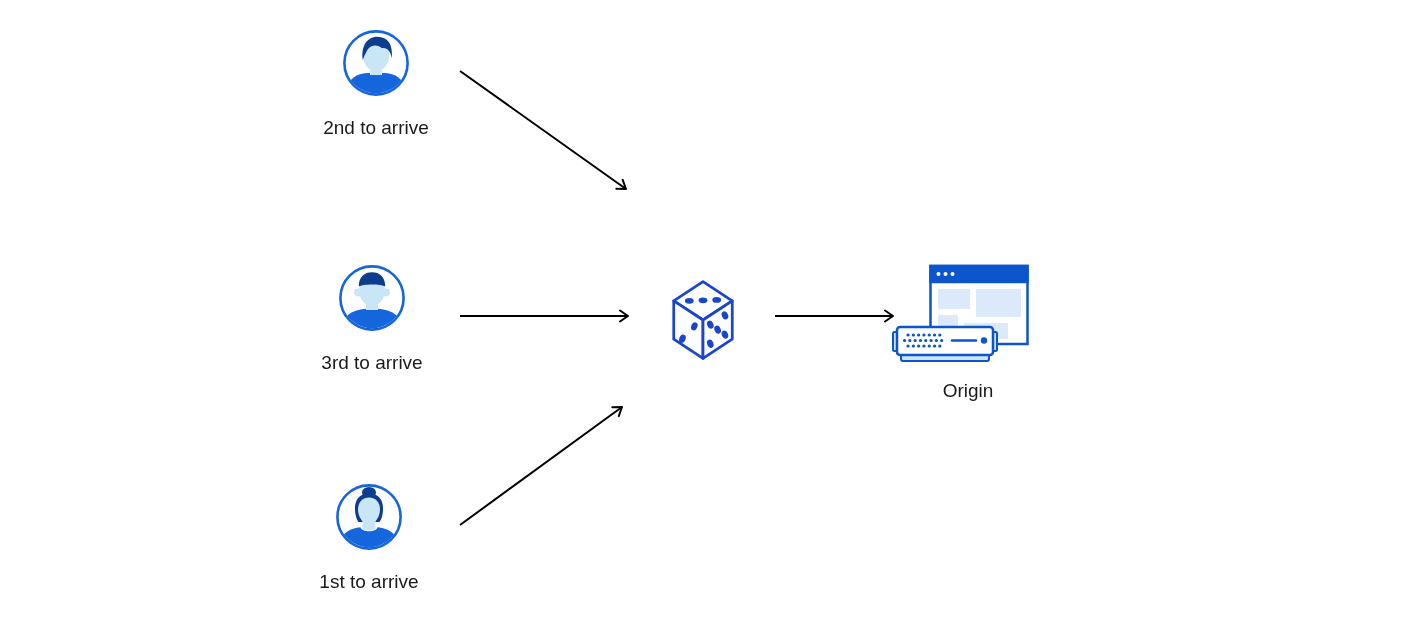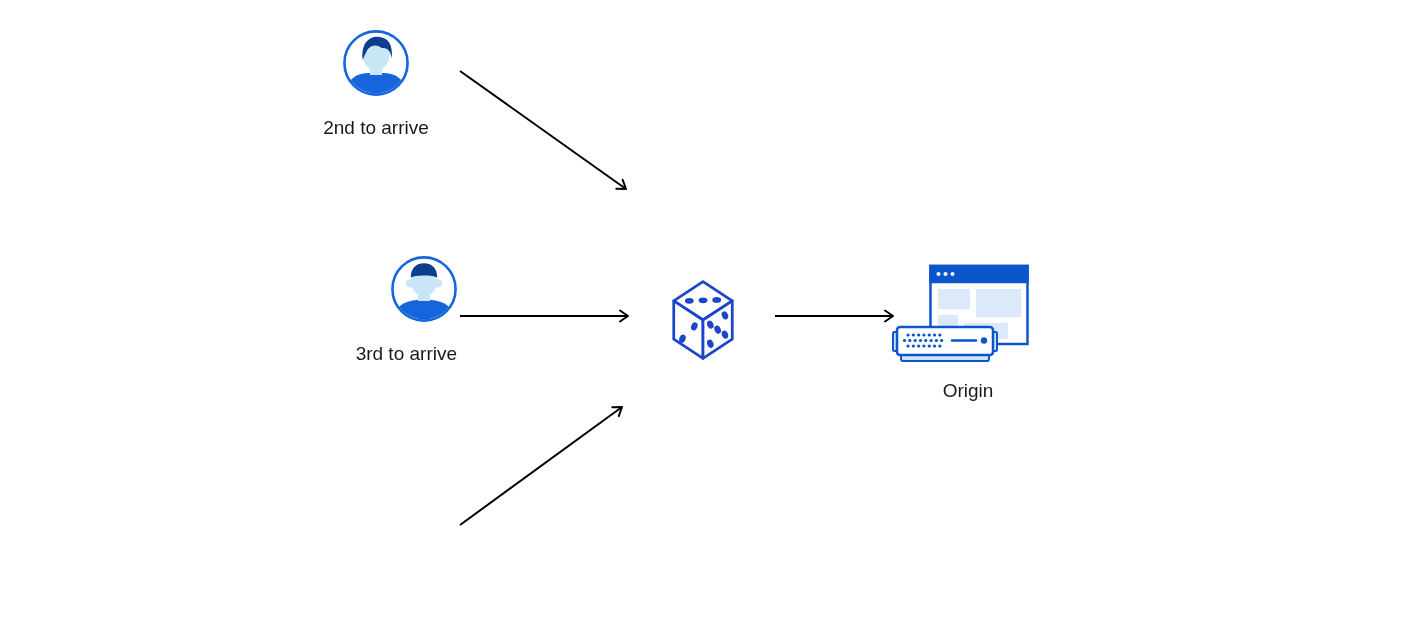--- a/index.html
+++ b/index.html
@@ -76,40 +76,58 @@
       <g clip-path="url(#clipA)">
         <path class="shirt" d="M1 66 C3 50 13 43.5 24 43 L42 43 C53 43.5 63 50 65 66 Z"></path>
         <rect class="skin" x="27" y="33" width="12" height="12"></rect>
         <path class="skin" d="M33 10.5 C41.5 10.5 46.5 16.5 46.5 24.5 C46.5 33 40.5 41.5 33 41.5 C25.5 41.5 19.5 33 19.5 24.5 C19.5 16.5 24.5 10.5 33 10.5 Z"></path>
         <path class="hair" d="M19.8 30 C17.5 13 27 6.5 34.5 6.8 C45 7.2 50 14 48.8 28.5 C47.8 21 43.5 16.8 38.8 18.2 C34.5 13.5 26 15 23.6 21.5 C22.2 24.3 20.8 26.8 19.8 30 Z"></path>
       </g>
     </svg>
     <div class="node-label">2nd to arrive</div>
   </div>
 
-  <div class="node" style="left:287px; top:256px; width:170px;align-items:flex-end;">
+  <div class="node" style="left:287px; top:265px; width:170px;">
     <svg class="avatar" viewBox="0 0 66 66">
       <defs>
           <clipPath id="clipB">
             <circle cx="33" cy="33" r="30.4"></circle>
           </clipPath>
         </defs>
       <circle class="ring" cx="33" cy="33" r="31.6"></circle>
       <g clip-path="url(#clipB)">
         <path class="shirt" d="M1 66 C3 50 14 43.5 33 43.5 C52 43.5 63 50 65 66 Z"></path>
         <rect class="skin" x="27" y="32" width="12" height="13"></rect>
         <circle class="skin" cx="19" cy="27.5" r="4"></circle>
         <circle class="skin" cx="47" cy="27.5" r="4"></circle>
         <path class="skin" d="M33 11.5 C41 11.5 46 17 46 25 C46 33.5 40 41 33 41 C26 41 20 33.5 20 25 C20 17 25 11.5 33 11.5 Z"></path>
         <path class="hair" d="M19.8 21.5 C19.8 11.5 25.5 7.2 33 7.2 C40.5 7.2 46.2 11.5 46.2 21.5 C42 18.8 24 18.8 19.8 21.5 Z"></path>
       </g>
     </svg>
     <div class="node-label">3rd to arrive</div>
   </div>
 
+  <div class="node" style="left:284px; top:484px; width:170px;">
+    <svg class="avatar" viewBox="0 0 66 66">
+      <defs>
+          <clipPath id="clipC">
+            <circle cx="33" cy="33" r="30.4"></circle>
+          </clipPath>
+        </defs>
+      <circle class="ring" cx="33" cy="33" r="31.6"></circle>
+      <g clip-path="url(#clipC)">
+        <ellipse class="hair" cx="33" cy="8.5" rx="7" ry="5.5"></ellipse>
+        <path class="hair" d="M33 9.5 C43.5 9.5 47.5 17 47 26 C46.8 31 45.5 35.5 43.5 38 L22.5 38 C20.5 35.5 19.2 31 19 26 C18.5 17 22.5 9.5 33 9.5 Z"></path>
+        <path class="skin" d="M26.5 36 L39.5 36 L39.5 44 C39.5 47.5 26.5 47.5 26.5 44 Z"></path>
+        <path class="skin" d="M33 13.5 C40 13.5 44 18.5 44 25.5 C44 33 38.8 40.5 33 40.5 C27.2 40.5 22 33 22 25.5 C22 18.5 26 13.5 33 13.5 Z"></path>
+        <path class="shirt" d="M1 66 C3 50.5 13 44 24.5 43.2 C25.5 48.5 40.5 48.5 41.5 43.2 C53 44 63 50.5 65 66 Z"></path>
+      </g>
+    </svg>
+    <div class="node-label">1st to arrive</div>
+  </div>
 
   <div class="node" style="left:671px; top:276px; width:64px;">
     <svg width="64" height="88" viewBox="0 0 70 96">
       <path class="die-face" d="M35 6 L67 27 L35 48 L3 27 Z"></path>
       <path class="die-face" d="M3 27 L35 48 L35 90 L3 69 Z"></path>
       <path class="die-face" d="M67 27 L35 48 L35 90 L67 69 Z"></path>
       <ellipse class="pip" cx="20" cy="27" rx="4.8" ry="3.1"></ellipse>
       <ellipse class="pip" cx="35" cy="26.5" rx="4.8" ry="3.1"></ellipse>
       <ellipse class="pip" cx="50" cy="26" rx="4.8" ry="3.1"></ellipse>
       <ellipse class="pip" cx="25.5" cy="55" rx="3.4" ry="4.6" transform="rotate(22 25.5 55)"></ellipse>

